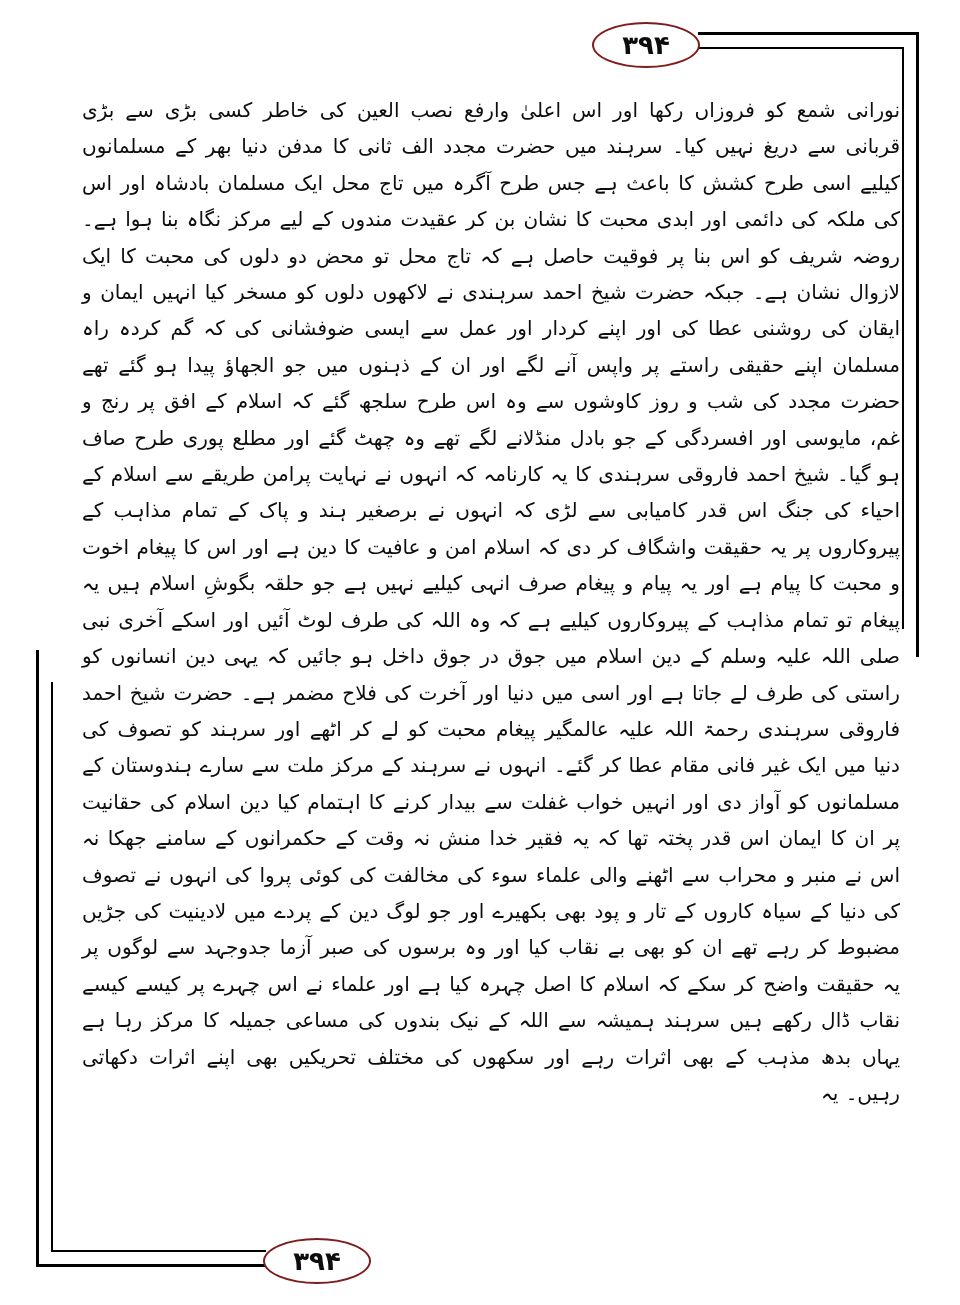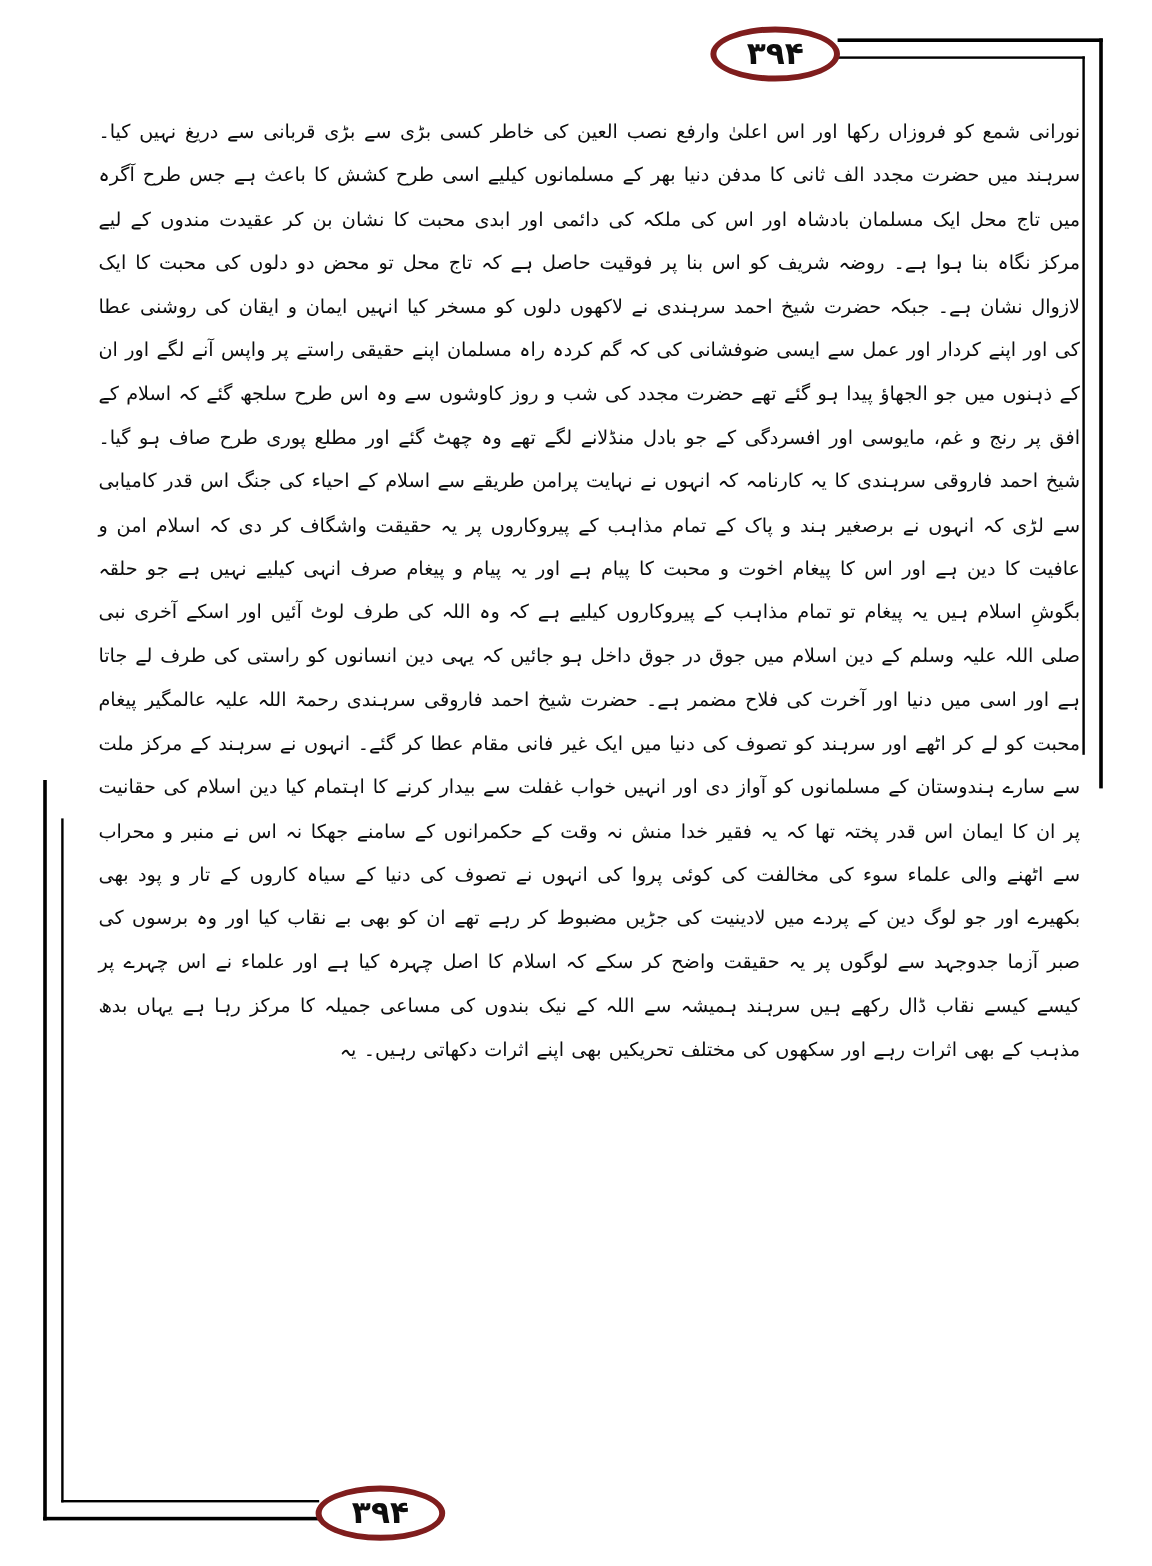--- a/index.html
+++ b/index.html
@@ -44,21 +44,21 @@
     top: 682px; left: 51px;
     width: 213px; height: 568px;
     border-left: 2px solid #000;
     border-bottom: 2px solid #000;
   }
   
   .cartouche {
     position: absolute;
     width: 108px;
     height: 46px;
-    border: 5px solid #7f1d1d;
+    border: 2px solid #7f1d1d;
     border-radius: 50% / 50%;
     display: flex;
     align-items: center;
     justify-content: center;
     background: #fff;
     box-sizing: border-box;
     z-index: 2;
   }
   .cartouche .num {
     font-size: 26px;
@@ -71,21 +71,21 @@
   .cartouche-bottom { top: 1238px; left: 263px; }
 
   
   .body-text {
     position: absolute;
     top: 92px;
     left: 82px;
     width: 818px;
     direction: rtl;
     text-align: justify;
-    font-size: 16px;
+    font-size: 20px;
     line-height: 36.4px;
     font-weight: 500;
     word-spacing: 1px;
   }
 </style>
 </head>
 <body>
 
 <div class="page">
 

